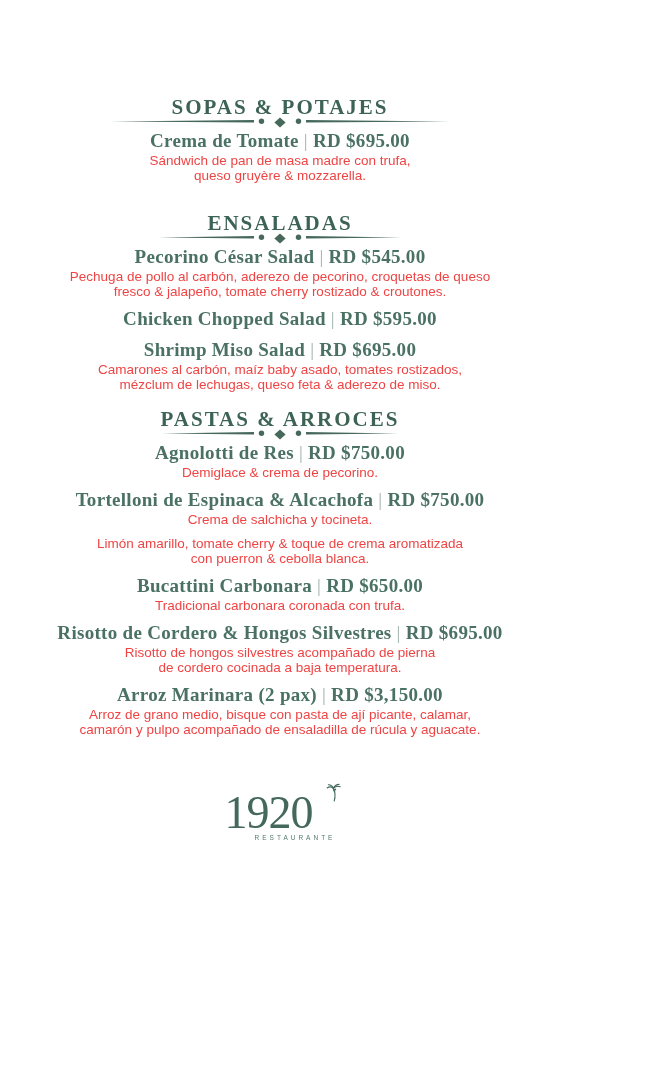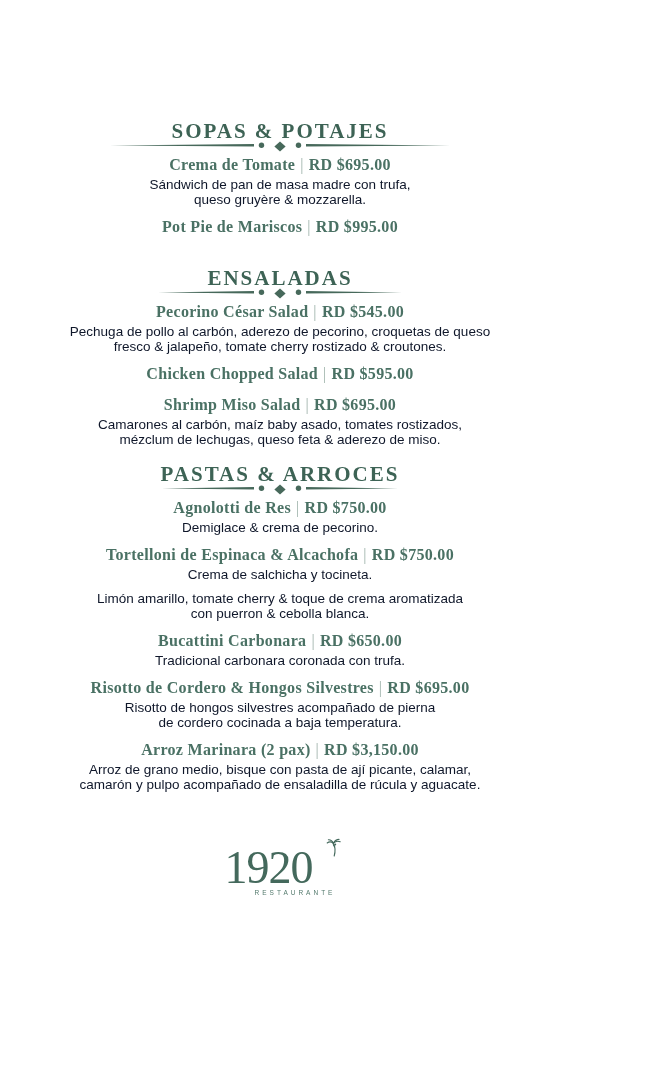--- a/index.html
+++ b/index.html
@@ -8,21 +8,21 @@
     background: #ffffff;
   }
   body {
     width: 656px;
     height: 1080px;
     overflow: hidden;
     font-family: "Liberation Sans", sans-serif;
   }
   .menu-page {
     width: 560px;
-    padding-top: 120px;
+    padding-top: 96px;
     box-sizing: border-box;
     text-align: center;
   }
   .menu-section { margin: 0; }
   .s-sopas     { margin-bottom: 29px; }
   .s-ensaladas { margin-bottom: 16px; }
   .s-pastas    { margin-bottom: 0; text-align: center; }
 
   .section-title {
     margin: 0;
@@ -39,35 +39,35 @@
   }
   .divider svg { display: inline-block; }
   .divider svg polygon,
   .divider svg circle { fill: #47695b; }
 
   .menu-item { margin: 0 0 9px; }
   .item-title {
     margin: 0;
     font-family: "Liberation Serif", "DejaVu Serif", serif;
     font-weight: 700;
-    font-size: 16px;
+    font-size: 19px;
     line-height: 22px;
     letter-spacing: 0.3px;
     color: #4a7164;
   }
   .price-sep {
     color: #9fb3ab;
     font-weight: 400;
     padding: 0 5px;
   }
   .item-desc {
     margin: 1px 4px 0;
     font-size: 13.5px;
     line-height: 15px;
-    color: #0f172a;
+    color: #ef4444;
     white-space: pre-line;
   }
 
   .brand-footer {
     margin-top: 56px;
     text-align: center;
   }
   .brand-lockup {
     display: inline-block;
     position: relative;
@@ -114,23 +114,20 @@
 
     <div class="menu-item">
       <h3 class="item-title">
         <span>Crema de Tomate</span><span class="price-sep">|</span><span>RD $695.00</span>
       </h3>
       <p class="item-desc">Sándwich de pan de masa madre con trufa,
 queso gruyère &amp; mozzarella.</p>
     </div>
 
     <div class="menu-item">
-      <h3 class="item-title">
-        <span>Pot Pie de Mariscos</span><span class="price-sep">|</span><span>RD $995.00</span>
-      </h3>
     </div>
   </section>
 
   <section class="menu-section s-ensaladas">
     <h2 class="section-title">ENSALADAS</h2>
     <div class="divider">
       <svg width="248" height="14" viewBox="0 0 248 14">
         <polygon points="2,6.4 98,5.0 98,7.6"></polygon>
         <circle cx="105.5" cy="6.3" r="2.7"></circle>
         <polygon points="124,2.4 129.6,7.5 124,12.6 118.4,7.5"></polygon>

